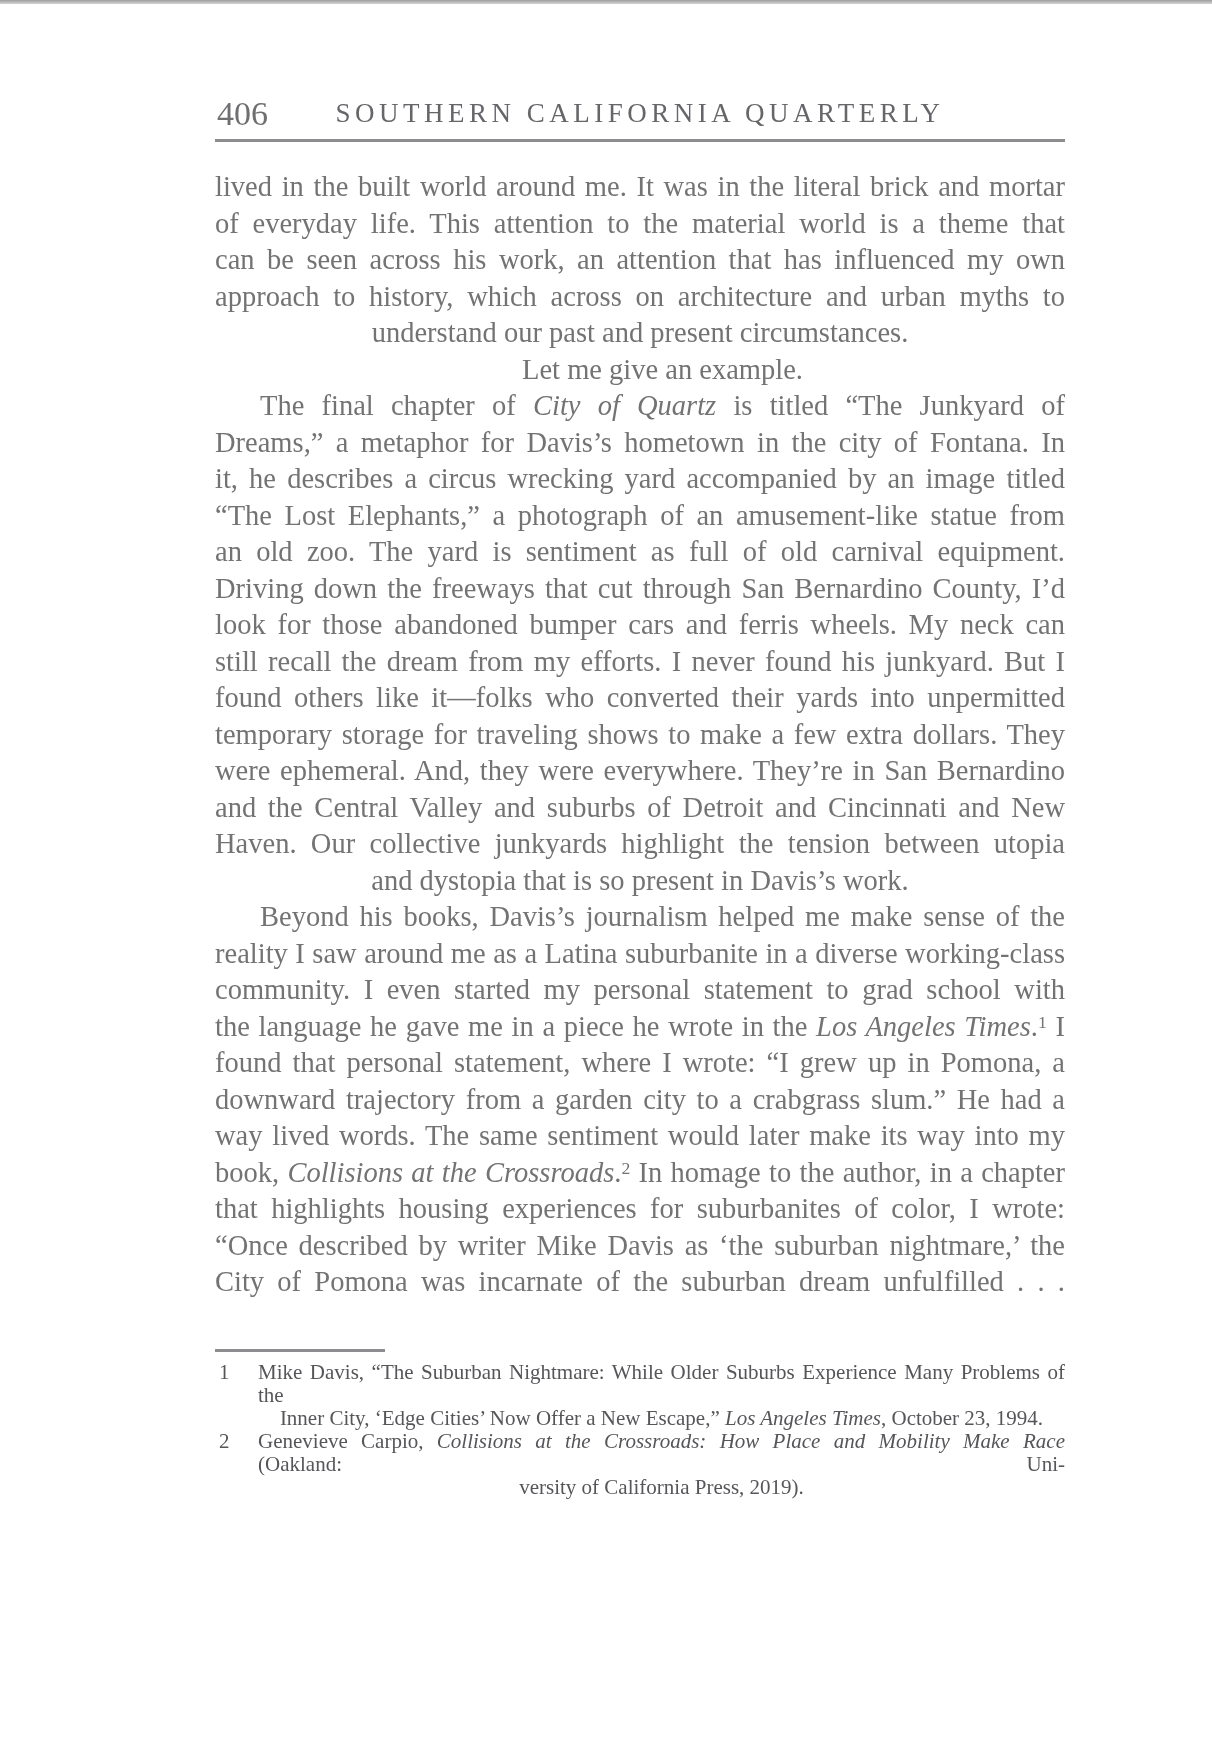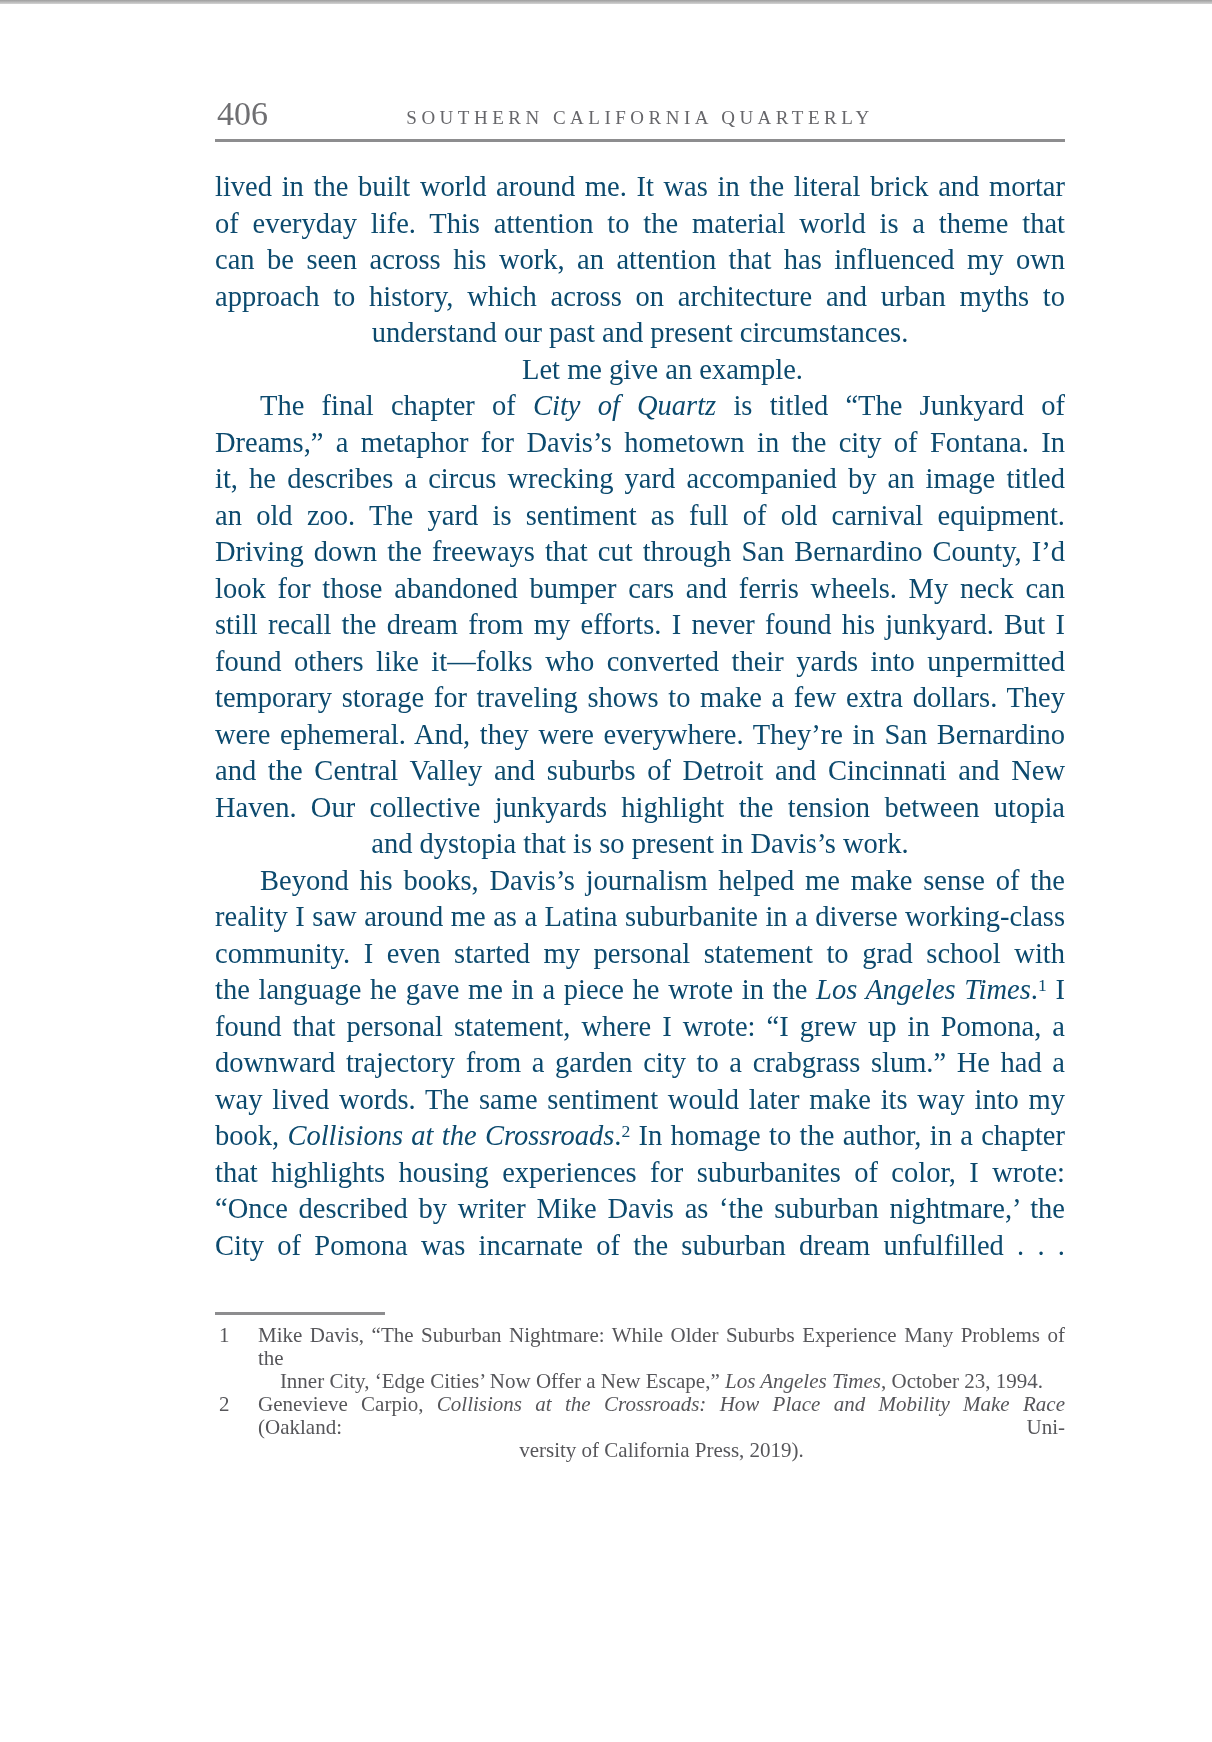--- a/index.html
+++ b/index.html
@@ -31,35 +31,35 @@
     left: 2px;
     bottom: -2px;
     font-size: 34px;
     color: #6f6f72;
   }
   .journal-title {
     position: absolute;
     left: 50%;
     transform: translateX(-50%);
     bottom: 2px;
-    font-size: 19px;
+    font-size: 27px;
     letter-spacing: 4.5px;
     white-space: nowrap;
     color: #66666a;
   }
   .header-rule {
     margin-top: 8px;
     height: 3px;
     background: #8d8d8f;
   }
   .body-text {
     margin-top: 27px;
     font-size: 28.5px;
     line-height: 36.5px;
-    color: #0c4a6e;
+    color: #737373;
   }
   .line {
     text-align: justify;
     text-align-last: justify;
   }
   .line.no-just {
     text-align: center;
     text-align-last: auto;
   }
   .line.indent {
@@ -114,20 +114,21 @@
           <div class="line">approach to history, which across on architecture and urban myths to</div>
           <div class="line no-just">understand our past and present circumstances.</div>
         </div>
         <div class="paragraph">
           <div class="line no-just indent">Let me give an example.</div>
         </div>
         <div class="paragraph">
           <div class="line indent">The final chapter of <em>City of Quartz</em> is titled “The Junkyard of</div>
           <div class="line">Dreams,” a metaphor for Davis’s hometown in the city of Fontana. In</div>
           <div class="line">it, he describes a circus wrecking yard accompanied by an image titled</div>
+          <div class="line">“The Lost Elephants,” a photograph of an amusement-like statue from</div>
           <div class="line">an old zoo. The yard is sentiment as full of old carnival equipment.</div>
           <div class="line">Driving down the freeways that cut through San Bernardino County, I’d</div>
           <div class="line">look for those abandoned bumper cars and ferris wheels. My neck can</div>
           <div class="line">still recall the dream from my efforts. I never found his junkyard. But I</div>
           <div class="line">found others like it—folks who converted their yards into unpermitted</div>
           <div class="line">temporary storage for traveling shows to make a few extra dollars. They</div>
           <div class="line">were ephemeral. And, they were everywhere. They’re in San Bernardino</div>
           <div class="line">and the Central Valley and suburbs of Detroit and Cincinnati and New</div>
           <div class="line">Haven. Our collective junkyards highlight the tension between utopia</div>
           <div class="line no-just">and dystopia that is so present in Davis’s work.</div>

